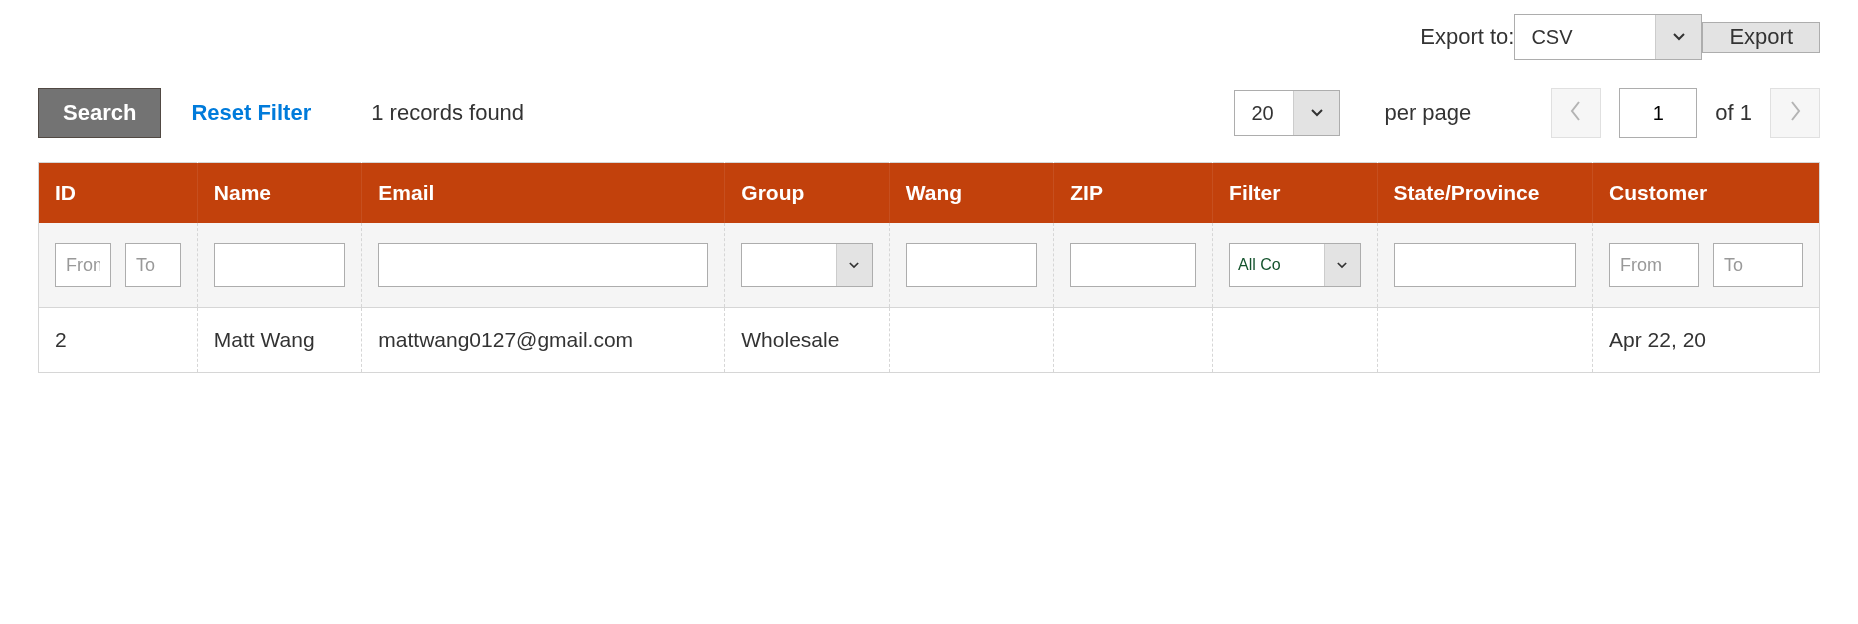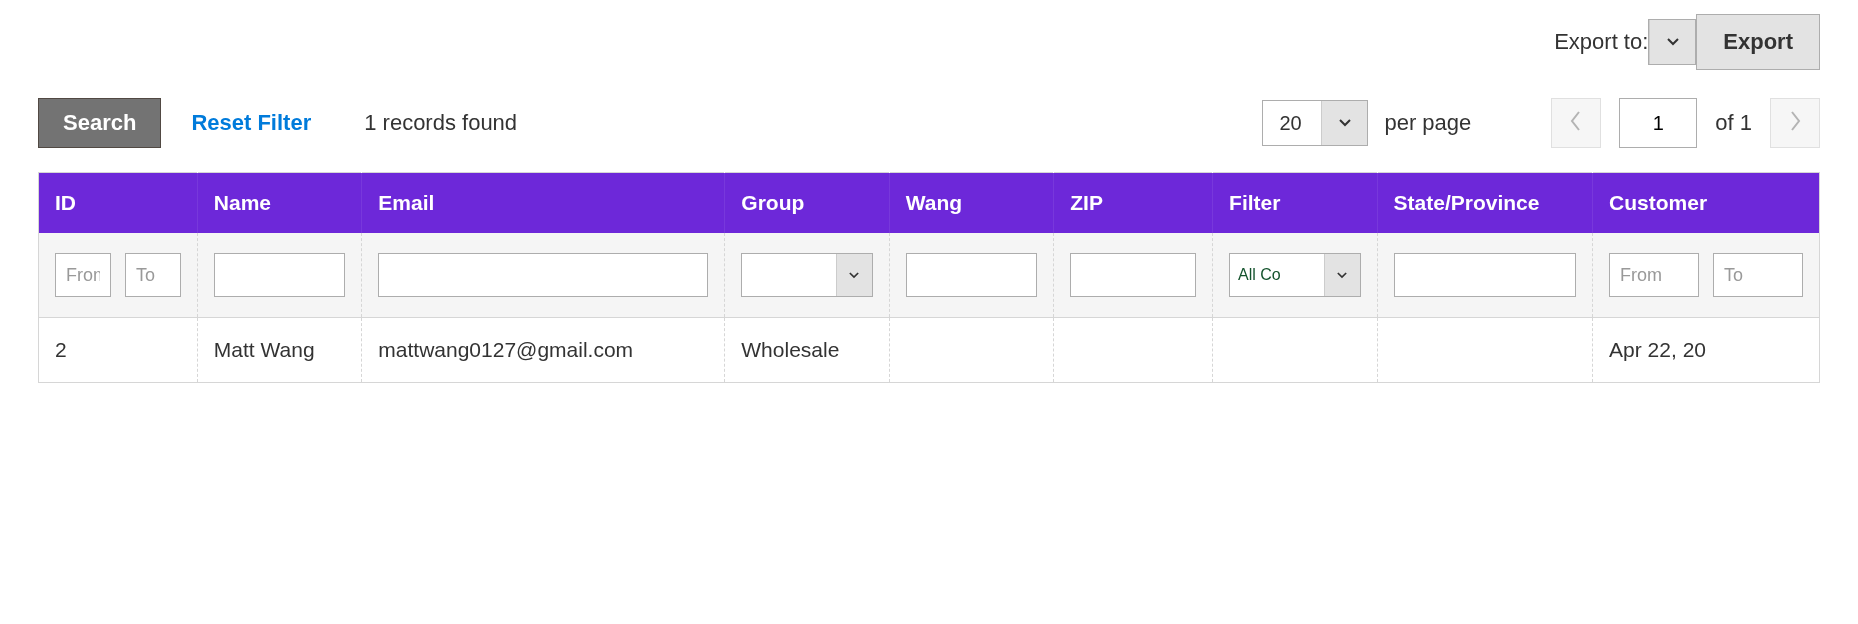--- a/index.html
+++ b/index.html
@@ -43,24 +43,24 @@
     border-left: 1px solid #ccc;
     display: flex;
     align-items: center;
     justify-content: center;
   }
   .caret svg { width: 12px; height: 8px; }
   .btn-gray {
     background: #e3e3e3;
     border: 1px solid #adadad;
     font-size: 22px;
-    font-weight: 700;
+    font-weight: 400;
     color: #333;
     padding: 0 26px;
-    height: 56px;
+    height: 31px;
     cursor: pointer;
   }
 
   
   .toolbar {
     display: flex;
     align-items: center;
     gap: 30px;
     padding: 6px 0 24px 0;
   }
@@ -77,26 +77,26 @@
   .link-blue {
     color: #007bdb;
     font-size: 22px;
     font-weight: 700;
     cursor: pointer;
     user-select: none;
   }
   .records-found {
     font-size: 22px;
     color: #333;
-    margin-left: 23px;
+    margin-left: 30px;
   }
   .spacer { flex: 1; }
   .per-page-wrap { display: flex; align-items: center; gap: 16px; }
   .select-wrap.small .value { min-width: 58px; font-size: 20px; }
-  .per-page-text { font-size: 22px; }
+  .per-page-text { font-size: 22px; margin-left: 28px; }
   .pager { display: flex; align-items: center; gap: 18px; margin-left: 50px; }
   .pager-btn {
     width: 50px; height: 50px;
     border: 1px solid #c8c8c8;
     background: #efefef;
     display: flex; align-items: center; justify-content: center;
     cursor: pointer;
   }
   .pager-btn.disabled { opacity: 0.55; cursor: default; }
   .pager-btn svg { width: 14px; height: 22px; stroke: #555; }
@@ -110,21 +110,21 @@
   .of-text { font-size: 22px; }
 
   
   .grid {
     border: 1px solid #d6d6d6;
     border-collapse: collapse;
     width: 100%;
     table-layout: fixed;
   }
   .grid thead th {
-    background: #6d28d9;
+    background: #c2410c;
     color: #fff;
     font-size: 21px;
     font-weight: 600;
     text-align: left;
     padding: 18px 16px;
     border-left: 1px solid rgba(255,255,255,0.08);
   }
   .grid thead th:first-child { border-left: none; }
   .grid .filter-row td {
     background: #f5f5f5;
@@ -193,20 +193,21 @@
   col.c-cust    { width: 200px; }
 </style>
 </head>
 <body>
 
 <div class="wrapper">
 
   <div class="export-bar">
     <span class="export-label">Export to:</span>
     <div class="select-wrap">
+      <span class="value">CSV</span>
       <span class="caret">
         <svg viewBox="0 0 12 8">
             <polyline points="1,1 6,6 11,1" fill="none" stroke="#333" stroke-width="2"></polyline>
           </svg>
       </span>
     </div>
     <button class="btn-gray">Export</button>
   </div>
 
   <div class="toolbar">

